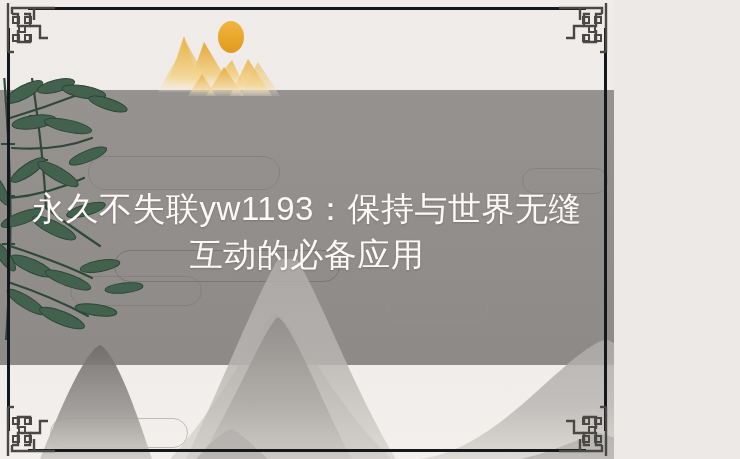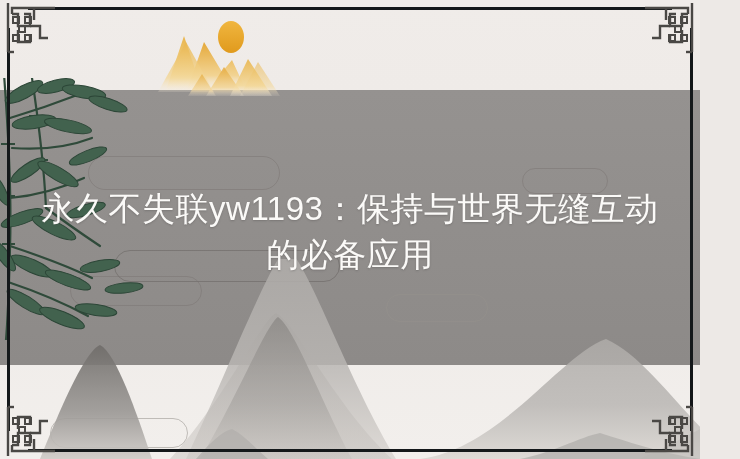--- a/index.html
+++ b/index.html
@@ -3,21 +3,21 @@
 <meta charset="utf-8">
 <style>
   * { margin:0; padding:0; box-sizing:border-box; }
   html,body { width:740px; height:459px; overflow:hidden; }
   body {
     font-family:"Liberation Sans", sans-serif;
     background:#EDE9E6;
     position:relative;
   }
   #stage {
-    position:absolute; left:0; top:0; width:700px; height:459px;
+    position:absolute; left:0; top:0; width:614px; height:459px;
     background:#EFEBE8;
     overflow:hidden;
   }
 
   
   .paper {
     position:absolute; inset:0;
     background:linear-gradient(180deg,#F0ECE9 0%, #EEEAE7 40%, #F2EFEC 100%);
   }
 

